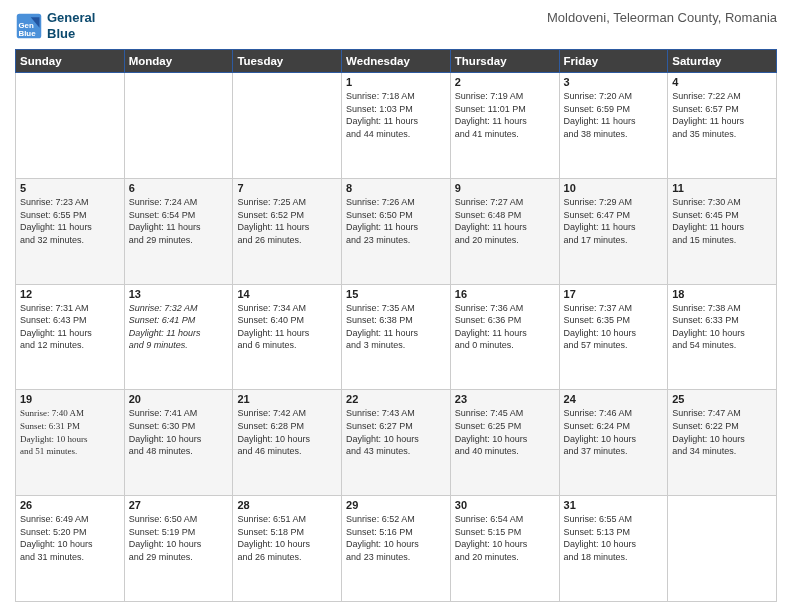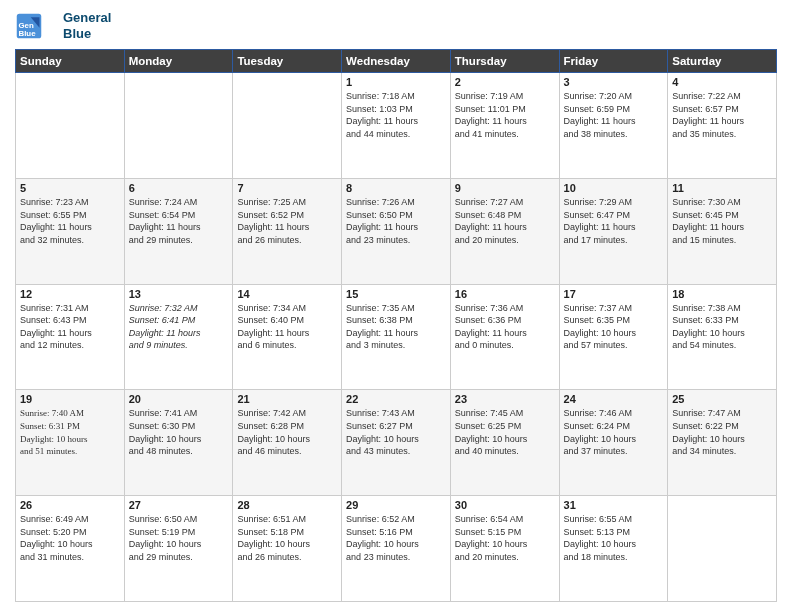--- a/index.html
+++ b/index.html
@@ -19,21 +19,21 @@
     }
     .header {
       display: flex;
       align-items: flex-start;
       justify-content: space-between;
       margin-bottom: 8px;
     }
     .logo {
       display: flex;
       align-items: center;
-      gap: 20px;
+      gap: 4px;
     }
     .logo-text {
       font-size: 13px;
       font-weight: bold;
       color: #0c4a6e;
       line-height: 1.2;
     }
     .logo-icon {
       width: 28px;
       height: 28px;
@@ -105,20 +105,21 @@
         <polygon points="18,6 28,6 28,18" fill="#2255a0"></polygon>
         <text x="4" y="18" font-size="9" font-weight="bold" fill="white" font-family="Arial">Gen</text>
         <text x="4" y="27" font-size="9" font-weight="bold" fill="white" font-family="Arial">Blue</text>
       </svg>
       <div class="logo-text">
         <div>General</div>
         <div>Blue</div>
       </div>
     </div>
     <div class="title-block">
+      <div class="location">Moldoveni, Teleorman County, Romania</div>
     </div>
   </div>
 
   <table class="calendar">
     <thead>
       <tr>
         <th>Sunday</th>
         <th>Monday</th>
         <th>Tuesday</th>
         <th>Wednesday</th>

